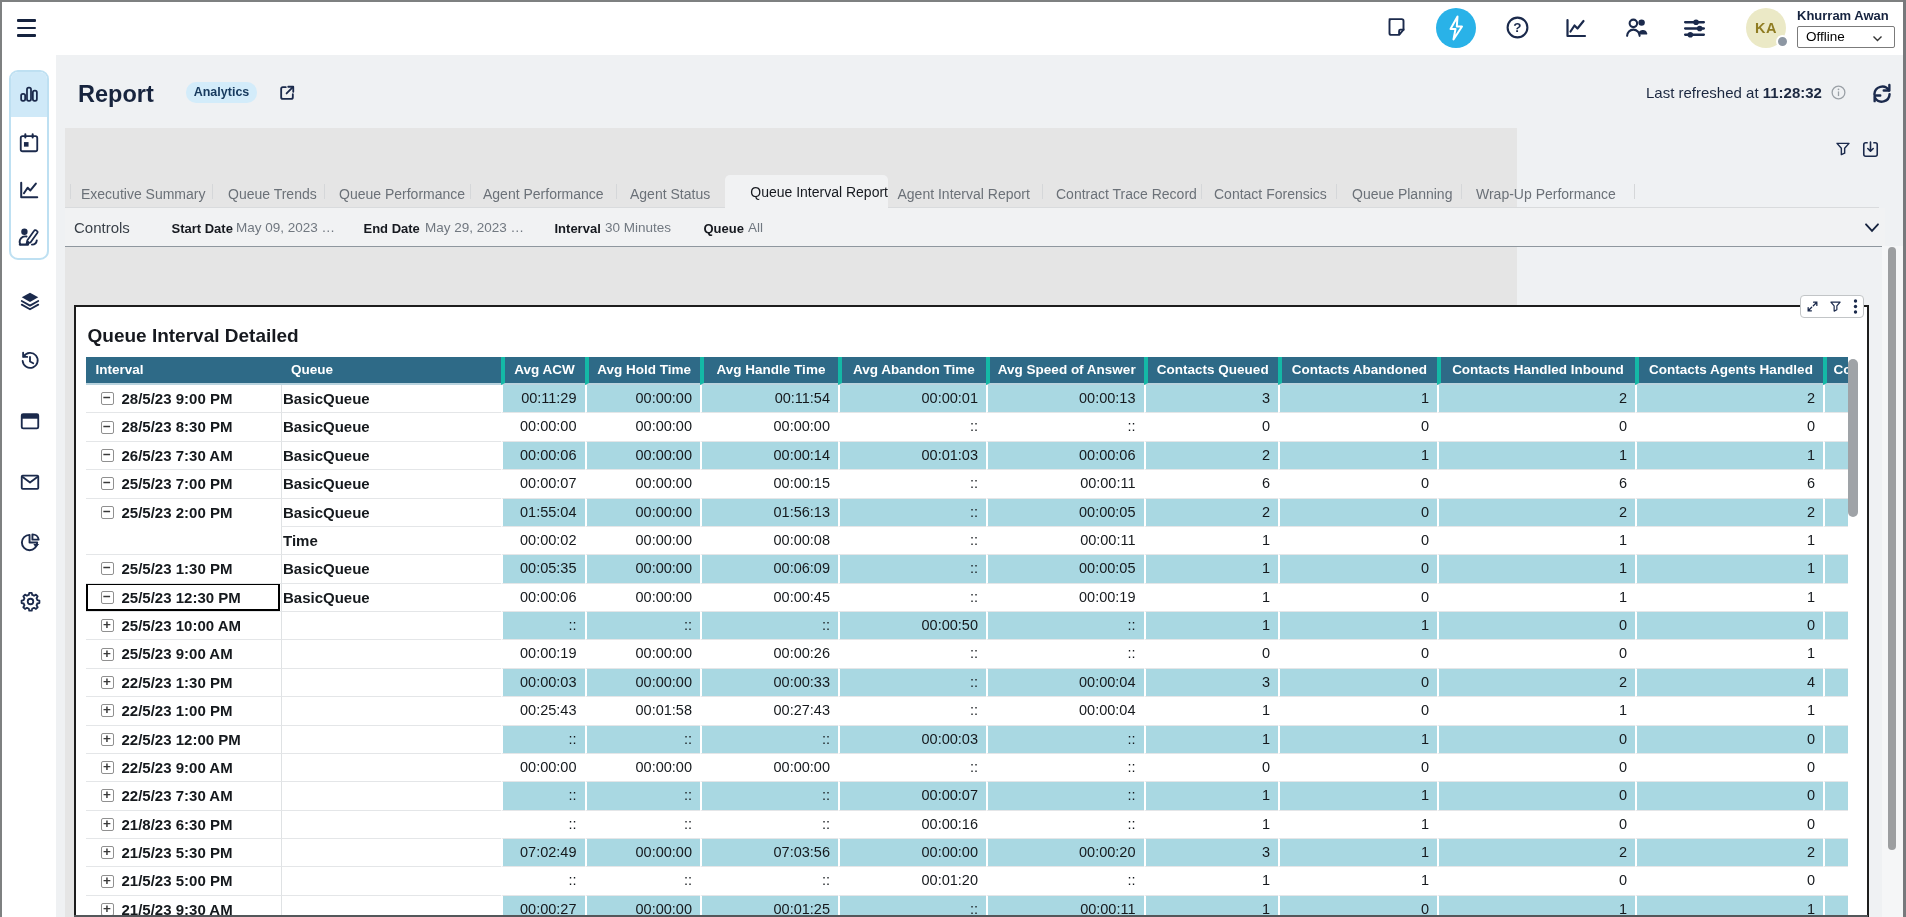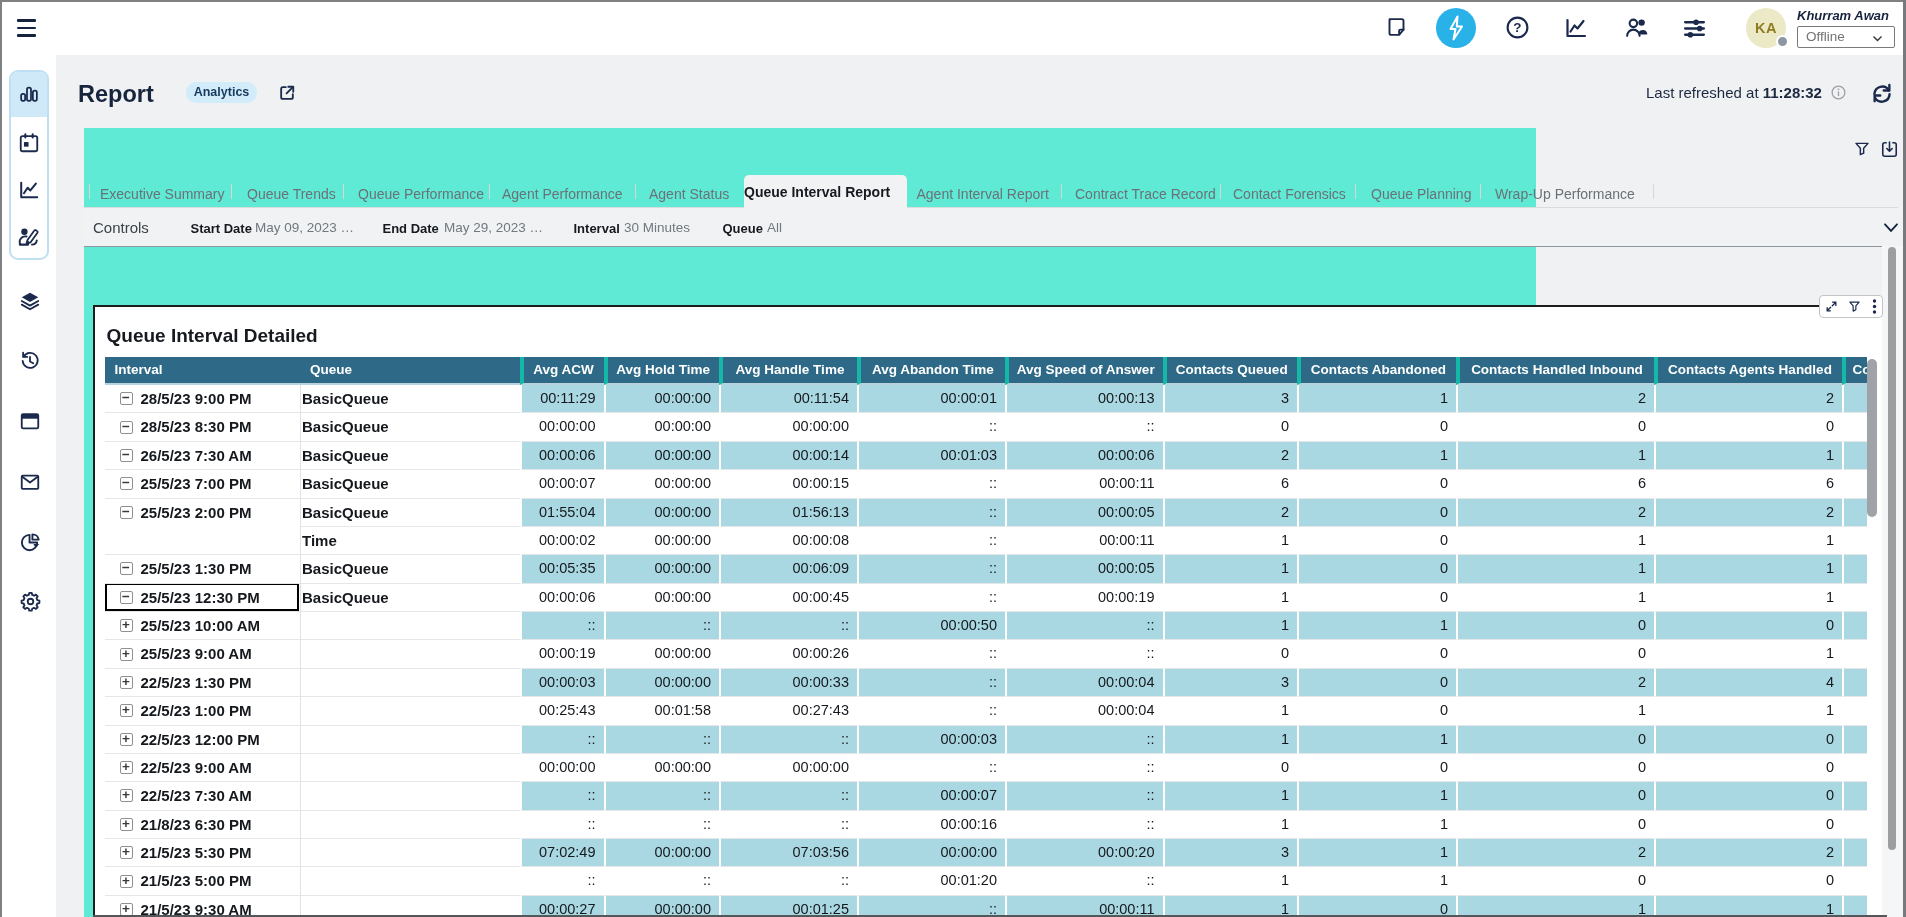--- a/index.html
+++ b/index.html
@@ -6,39 +6,39 @@
 .abs { position:absolute; }
 #page { position:relative; width:1906px; height:917px; }
 
 #topEdge { left:0; top:0; width:1906px; height:2px; background:#7e8081; z-index:50; }
 #leftEdge { left:0; top:0; width:2px; height:917px; background:#7e8081; z-index:50; }
 #rightEdge { left:1903px; top:0; width:3px; height:917px; background:#77797c; z-index:50; }
 
 #hdr { left:0; top:0; width:1906px; height:55px; background:#fff; }
 .hline { position:absolute; left:17px; width:19px; height:2.6px; background:#16233f; border-radius:1px; }
 
-#uname { left:1797px; top:8px; font-size:13px; font-weight:bold; color:#16233f;font-style:italic; }
-#offl { left:1797px; top:26px; width:98px; height:22px; border:1px solid #7b7b7b; border-radius:2px; background:#fff; font-size:13.5px; color:#737373; line-height:20px; padding-left:8px; }
+#uname { left:1797px; top:8px; font-size:13px; font-weight:bold; color:#16233f; }
+#offl { left:1797px; top:26px; width:98px; height:22px; border:1px solid #7b7b7b; border-radius:2px; background:#fff; font-size:13.5px; color:#000000; line-height:20px; padding-left:8px; }
 #offl svg { position:absolute; right:11px; top:6px; }
 #avatar { left:1746px; top:8px; width:40px; height:40px; border-radius:50%; background:#ebe9c6; color:#8f7c22; font-weight:bold; font-size:14.5px; text-align:center; line-height:40px; letter-spacing:.5px; }
 #avdot { left:1776px; top:35px; width:13px; height:13px; border-radius:50%; background:#8d97a3; border:2px solid #fff; }
 
 #main { left:2px; top:55px; width:1904px; height:862px; background:#eff1f3; }
 
 #sbar { left:2px; top:55px; width:54px; height:862px; background:#fff; }
 #sgroup { left:7px; top:15px; width:40px; height:190px; border:2px solid #bee0f2; border-radius:9px; background:#fff; }
 #scell1 { left:0px; top:0px; width:36px; height:45px; background:#cfe9f8; border-radius:7px 7px 0 0; }
 .sic { position:absolute; left:50%; transform:translateX(-50%); }
 
-#card { left:84px; top:128px; width:1452px; height:789px; background:#5eead4; }
+#card { left:65px; top:128px; width:1452px; height:789px; background:#e5e5e5; }
 
 #tabline { left:0px; top:79px; width:1814px; height:1px; background:#d9dbdd; }
 .tab { position:absolute; top:58px; font-size:14px; color:#6b7178; white-space:nowrap; }
 .tsep { position:absolute; top:56px; width:1px; height:15px; background:#d5d7d9; }
-#atab { left:660px; top:47px; width:163px; height:33px; background:#f1f2f3; border-radius:5px 5px 0 0; text-align:left; font-size:14px; font-weight:bold; color:#16191f; line-height:35px; }
+#atab { left:660px; top:47px; width:163px; height:33px; background:#f1f2f3; border-radius:5px 5px 0 0; text-align:right; font-size:14px; font-weight:normal; color:#16191f; line-height:35px; }
 
 #ctr { left:0px; top:80px; width:1820px; height:39px; background:#f1f2f3; border-bottom:1.5px solid #8f979e; }
 #ctr .lab { position:absolute; top:12.5px; font-size:13px; font-weight:bold; color:#16191f; }
 #ctr .val { position:absolute; top:12px; font-size:13.5px; white-space:nowrap; color:#717880; }
 
 #qibar { left:9px; top:128px; width:1794px; height:37px; border:1px solid #d4d6d8; background:#fff; }
 #qibar b { position:absolute; left:9px; top:7px; font-size:21px; color:#16191f; }
 #spinner { right:7px; top:4px; width:21px; height:27px; }
 .spin { position:absolute; left:0; width:21px; height:13px; background:#efefef; border:1px solid #d6d6d6; text-align:center; }
 

